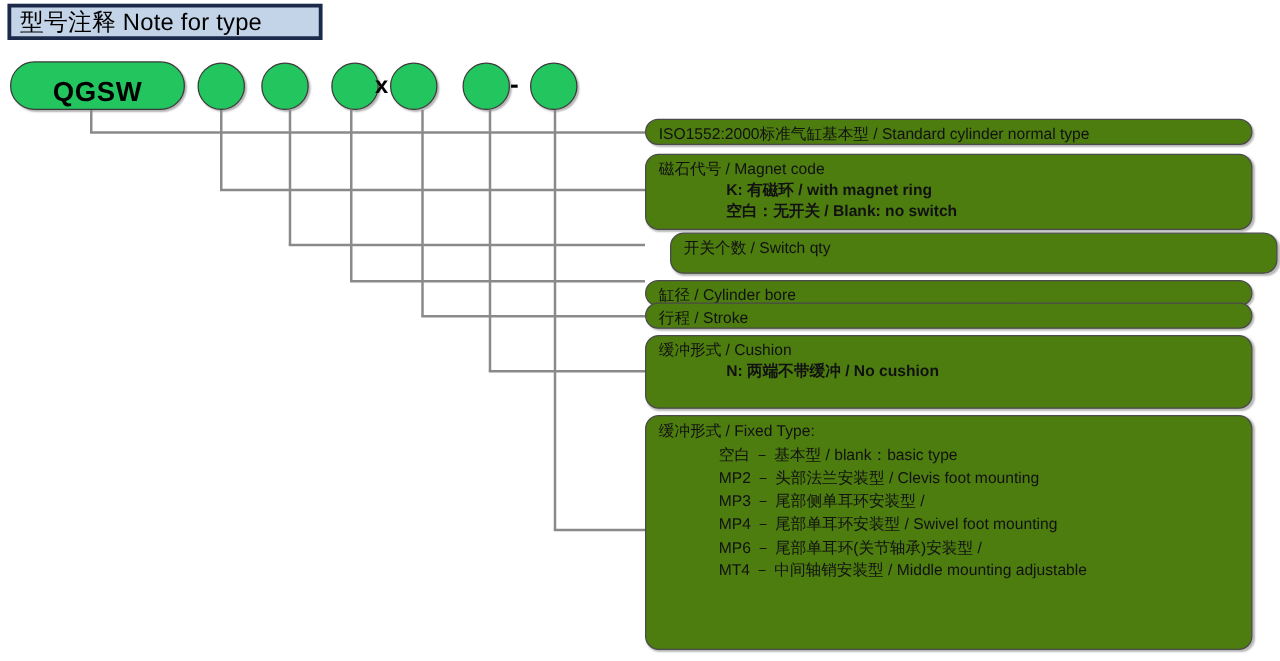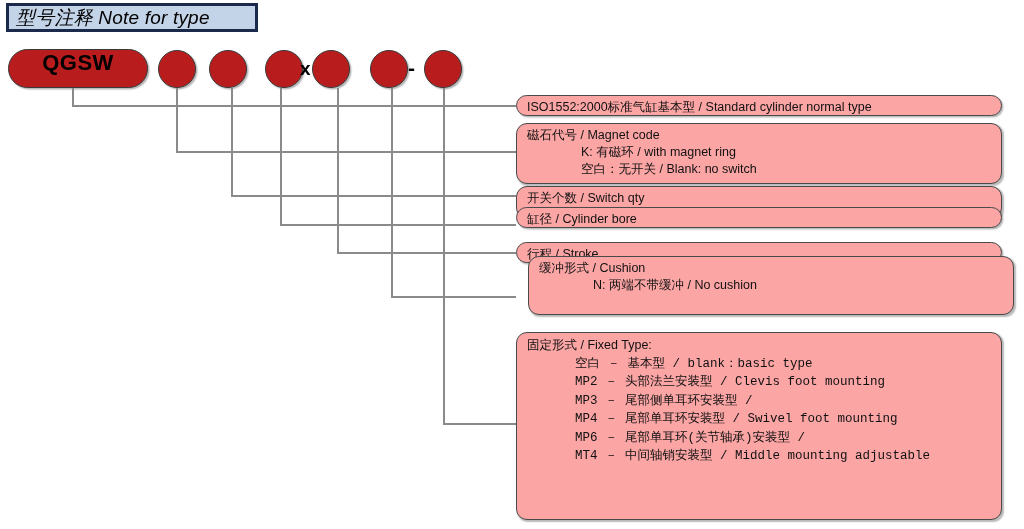--- a/index.html
+++ b/index.html
@@ -16,30 +16,29 @@
     position:absolute;left:6px;top:3px;
     width:252px;height:29px;
     background:#c3d3e8;
     border:3px solid #1b2a4a;
     box-sizing:border-box;
     display:flex;align-items:center;
     padding-left:7px;
     font-size:19px;color:#000;
     letter-spacing:.2px;
     white-space:nowrap;
-    font-style:italic;
   }
 
   
   .bubble{
     position:absolute;
-    background:#b91c1c;
+    background:#22c55e;
     border:1.6px solid #3a3a3a;
     box-sizing:border-box;
-    display:flex;align-items:flex-start;justify-content:center;
+    display:flex;align-items:flex-end;justify-content:center;
     box-shadow:1.5px 1.5px 1.5px rgba(0,0,0,.30);
   }
   .pill{
     left:8px;top:49px;width:140px;height:39px;
     border-radius:20px;
     font-size:22px;font-weight:bold;color:#000;
     letter-spacing:.5px;
   }
   .circ{
     width:38px;height:38px;border-radius:50%;top:50px;
@@ -55,31 +54,31 @@
   #sep-dash{left:408px;font-size:21px;top:56px;}
 
   
   .ln{position:absolute;background:#8a8a8a;}
   .v{width:2px;}
   .h{height:2px;}
 
   
   .dbox{
     position:absolute;left:516px;width:486px;
-    background:#fca5a5;
+    background:#4d7c0f;
     border:1.4px solid #4a4a4a;
     border-radius:11px;
     box-sizing:border-box;
     box-shadow:1.5px 1.5px 1.5px rgba(0,0,0,.28);
     padding:3px 0 3px 10px;
     font-size:12.5px;color:#111;
     line-height:17px;
   }
-  .dbox .sub{padding-left:54px;}
-  .dbox .sub2{padding-left:48px;font-family:Liberation Mono, monospace;}
+  .dbox .sub{padding-left:54px;font-weight:bold;}
+  .dbox .sub2{padding-left:48px;}
 </style>
 </head>
 <body>
 
 <div id="stage">
 
   <div id="title-box">
     <span>型号注释 Note for type</span>
   </div>
 
@@ -119,39 +118,39 @@
   <div class="dbox" style="top:95px;height:21px;">
     <div>ISO1552:2000标准气缸基本型 / Standard cylinder normal type</div>
   </div>
 
   <div class="dbox" style="top:123px;height:61px;">
     <div>磁石代号 / Magnet code</div>
     <div class="sub">K: 有磁环 / with magnet ring</div>
     <div class="sub">空白：无开关 / Blank: no switch</div>
   </div>
 
-  <div class="dbox" style="top:186px;height:33px;">
+  <div class="dbox" style="top:186px;height:33px;margin-left:20px;">
     <div>开关个数 / Switch qty</div>
   </div>
 
-  <div class="dbox" style="top:207px;height:21px;">
+  <div class="dbox" style="top:224px;height:21px;">
     <div>缸径 / Cylinder bore</div>
   </div>
 
   <div class="dbox" style="top:242px;height:21px;">
     <div>行程 / Stroke</div>
   </div>
 
-  <div class="dbox" style="top:256px;height:59px;margin-left:12px;">
+  <div class="dbox" style="top:268px;height:59px;">
     <div>缓冲形式 / Cushion</div>
     <div class="sub">N: 两端不带缓冲 / No cushion</div>
   </div>
 
   <div class="dbox" style="top:332px;height:188px;line-height:18.5px;">
-    <div>固定形式 / Fixed Type:</div>
+    <div>缓冲形式 / Fixed Type:</div>
     <div class="sub2">空白 － 基本型 / blank：basic type</div>
     <div class="sub2">MP2 － 头部法兰安装型 / Clevis foot mounting</div>
     <div class="sub2">MP3 － 尾部侧单耳环安装型 /</div>
     <div class="sub2">MP4 － 尾部单耳环安装型 / Swivel foot mounting</div>
     <div class="sub2">MP6 － 尾部单耳环(关节轴承)安装型 /</div>
     <div class="sub2">MT4 － 中间轴销安装型 / Middle mounting adjustable</div>
   </div>
 
 </div>
 

